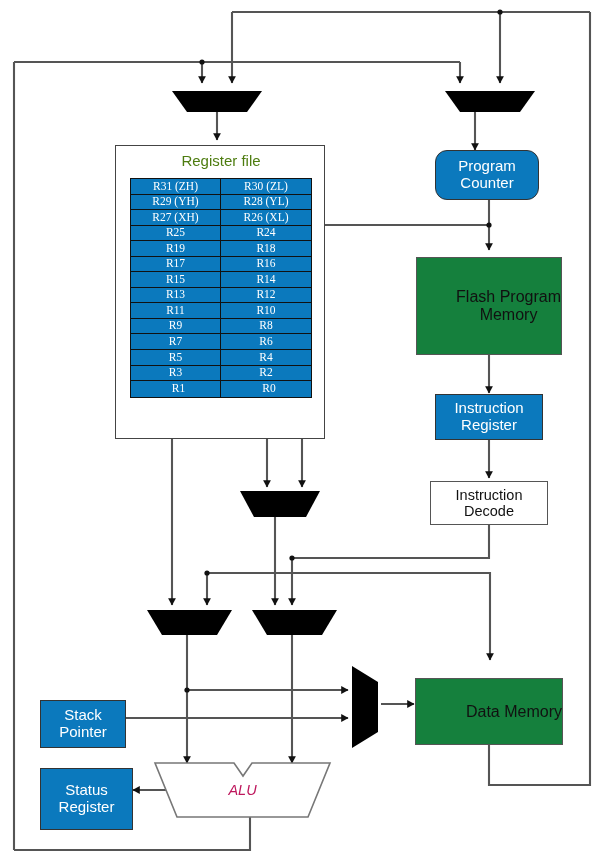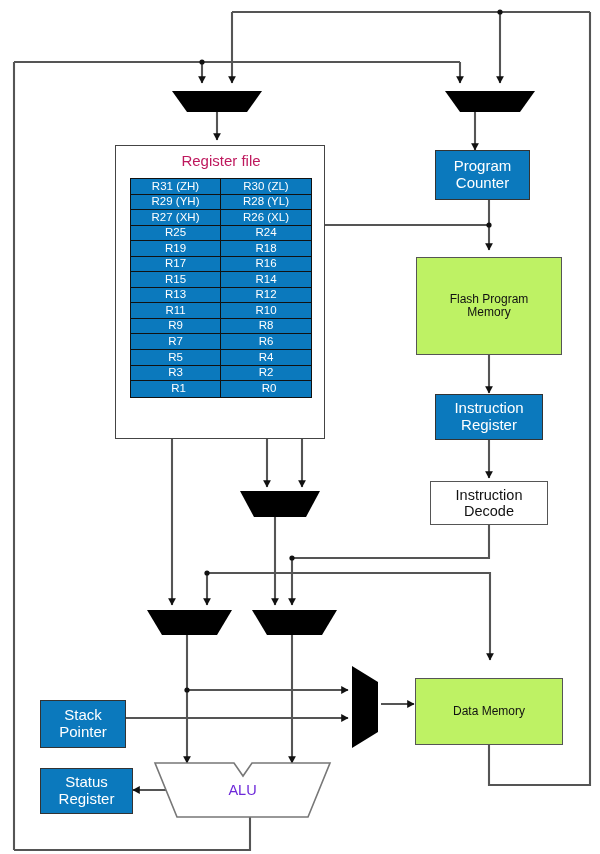--- a/index.html
+++ b/index.html
@@ -3,42 +3,42 @@
 <meta charset="utf-8">
 <style>
   html,body{margin:0;padding:0;background:#ffffff;}
   body{width:600px;height:854px;font-family:"Liberation Sans",sans-serif;}
   #stage{position:relative;width:600px;height:854px;overflow:hidden;background:#fff;}
   svg.wires{position:absolute;left:0;top:0;width:600px;height:854px;}
 
   .node{position:absolute;box-sizing:border-box;display:flex;align-items:center;
         justify-content:center;text-align:center;line-height:1.12;}
   .blue{background:#0b79bd;border:1.6px solid #333;color:#ffffff;font-size:15px;}
-  .gray{background:#bef264;border:1.6px solid #555;color:#111111;font-size:12px;}
+  .gray{background:#15803d;border:1.6px solid #555;color:#111111;font-size:16px;justify-content:flex-end;}
   .white{background:#ffffff;border:1.2px solid #555;color:#111111;font-size:14.5px;}
 
   
   #regfile-panel{position:absolute;left:115px;top:145px;width:210px;height:294px;
       background:#ffffff;border:1.6px solid #444;box-sizing:border-box;}
   #regfile-title{position:absolute;left:0;top:6px;width:210px;text-align:center;
-      font-size:15px;color:#be185d;}
+      font-size:15px;color:#4d7c0f;}
   #regfile-grid{position:absolute;left:14px;top:32px;width:182px;
       border:1.2px solid #111;box-sizing:border-box;background:#0b79bd;}
   .rrow{display:flex;width:100%;height:15.55px;box-sizing:border-box;}
   .rcell{flex:1 1 50%;background:#0b79bd;color:#fff;font-size:11.5px;
       display:flex;align-items:center;justify-content:center;
-      border-bottom:1.1px solid #111;box-sizing:border-box;line-height:1;}
+      border-bottom:1.1px solid #111;box-sizing:border-box;line-height:1;font-family:Liberation Serif, serif;}
   .rcell.left{border-right:1.2px solid #111;}
   .rrow:last-child .rcell{border-bottom:none;margin-left:6px;}
 
   
   #alu{position:absolute;left:155px;top:763px;width:175px;height:54px;}
   #alu-label{position:absolute;left:0;top:0;width:175px;height:54px;
       display:flex;align-items:center;justify-content:center;
-      font-size:14.5px;color:#6d28d9;}
+      font-size:14.5px;color:#be185d;font-style:italic;}
 </style>
 </head>
 <body>
 
 <div id="stage">
 
   <svg class="wires" viewBox="0 0 600 854">
     <defs>
       <marker id="ah" markerWidth="9" markerHeight="9" refX="7.4" refY="4.5" orient="auto" markerUnits="userSpaceOnUse">
         <path d="M0.6,0.6 L8,4.5 L0.6,8.4 z" fill="#111"></path>
@@ -173,21 +173,21 @@
           <div class="rcell left">R3</div>
           <div class="rcell">R2</div>
         </div>
         <div class="rrow">
           <div class="rcell left">R1</div>
           <div class="rcell">R0</div>
         </div>
       </div>
   </div>
 
-  <div class="node blue" style="left:435px;top:150px;width:95px;height:50px;">
+  <div class="node blue" style="left:435px;top:150px;width:104px;height:50px;border-radius:12px;">
     <span>
       <span>Program</span><br>
       <span>Counter</span>
     </span>
   </div>
 
   <div class="node gray" style="left:416px;top:257px;width:146px;height:98px;">
     <span>
       <span>Flash Program</span><br>
       <span>Memory</span>
@@ -212,21 +212,21 @@
     <span>Data Memory</span>
   </div>
 
   <div class="node blue" style="left:40px;top:700px;width:86px;height:48px;">
     <span>
       <span>Stack</span><br>
       <span>Pointer</span>
     </span>
   </div>
 
-  <div class="node blue" style="left:40px;top:768px;width:93px;height:46px;">
+  <div class="node blue" style="left:40px;top:768px;width:93px;height:62px;">
     <span>
       <span>Status</span><br>
       <span>Register</span>
     </span>
   </div>
 
   <div id="alu">
     <div id="alu-label">ALU</div>
   </div>
 

